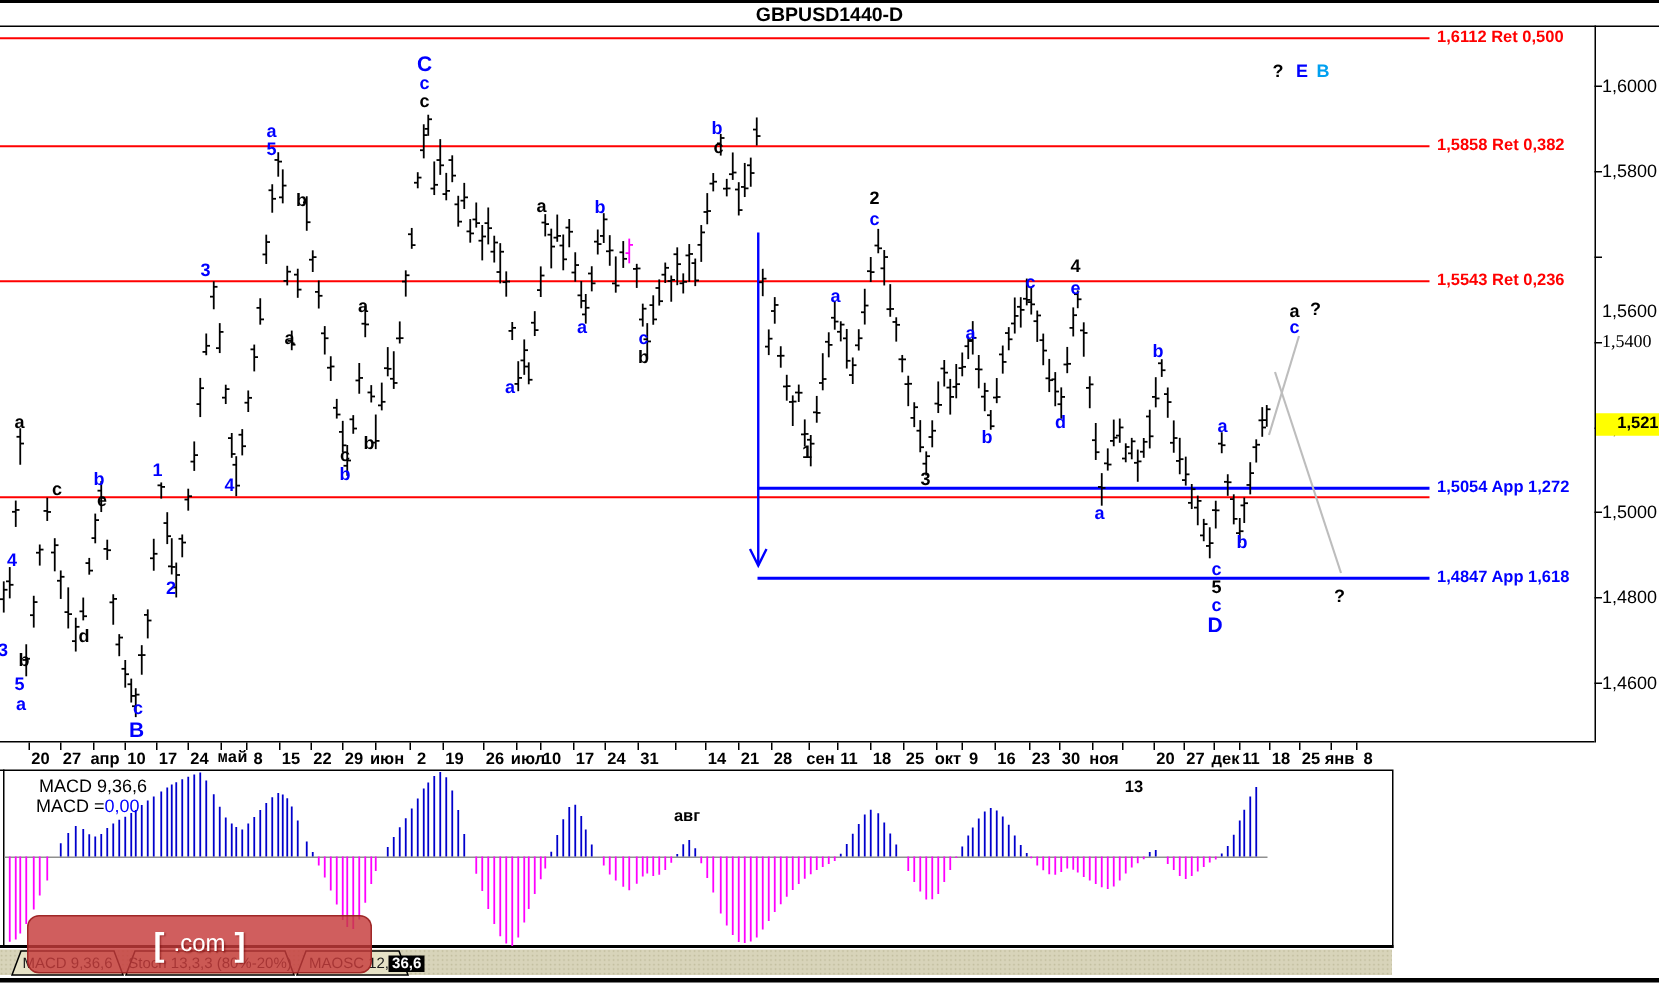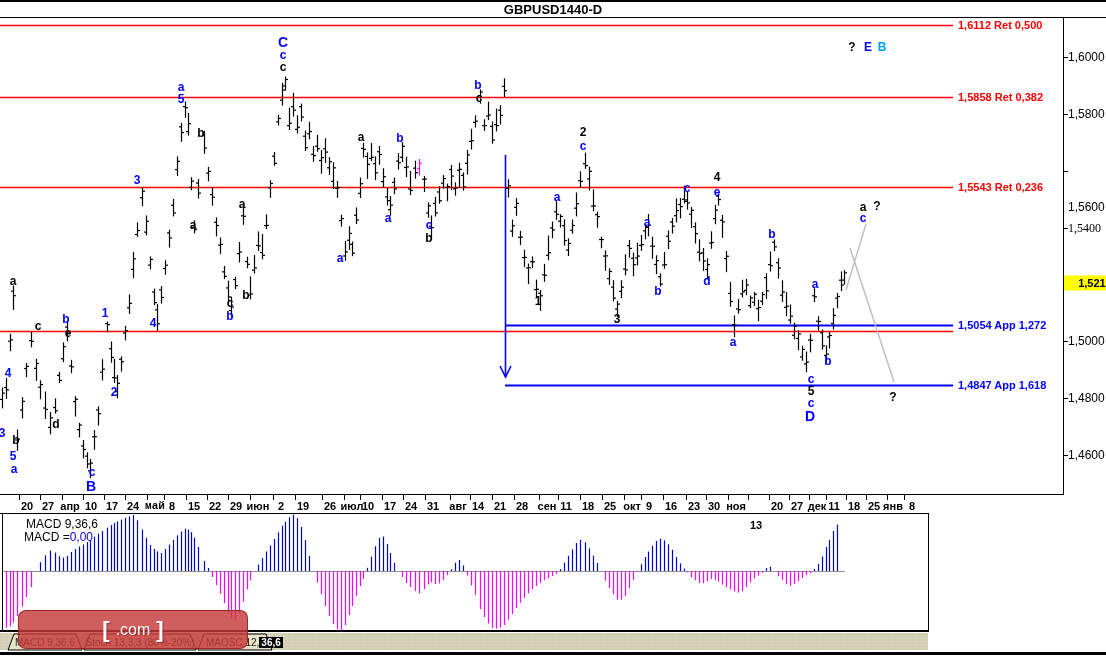--- a/index.html
+++ b/index.html
@@ -1004,21 +1004,21 @@
       <div class="abs dlabel" style="left: 236px;">29</div>
       <div class="abs dlabel" style="left: 258px;">июн</div>
       <div class="abs dlabel" style="left: 281px;">2</div>
       <div class="abs dlabel" style="left: 303px;">19</div>
       <div class="abs dlabel" style="left: 330px;">26</div>
       <div class="abs dlabel" style="left: 352px;">июл</div>
       <div class="abs dlabel" style="left: 368px;">10</div>
       <div class="abs dlabel" style="left: 390px;">17</div>
       <div class="abs dlabel" style="left: 411px;">24</div>
       <div class="abs dlabel" style="left: 433px;">31</div>
-      <div class="abs dlabel" style="left: 458px;">авг</div>
+      <div class="abs dlabel" style="left: 458px; margin-top: 38px;">авг</div>
       <div class="abs dlabel" style="left: 478px;">14</div>
       <div class="abs dlabel" style="left: 500px;">21</div>
       <div class="abs dlabel" style="left: 522px;">28</div>
       <div class="abs dlabel" style="left: 547px;">сен</div>
       <div class="abs dlabel" style="left: 566px;">11</div>
       <div class="abs dlabel" style="left: 588px;">18</div>
       <div class="abs dlabel" style="left: 610px;">25</div>
       <div class="abs dlabel" style="left: 632px;">окт</div>
       <div class="abs dlabel" style="left: 649px;">9</div>
       <div class="abs dlabel" style="left: 671px;">16</div>

